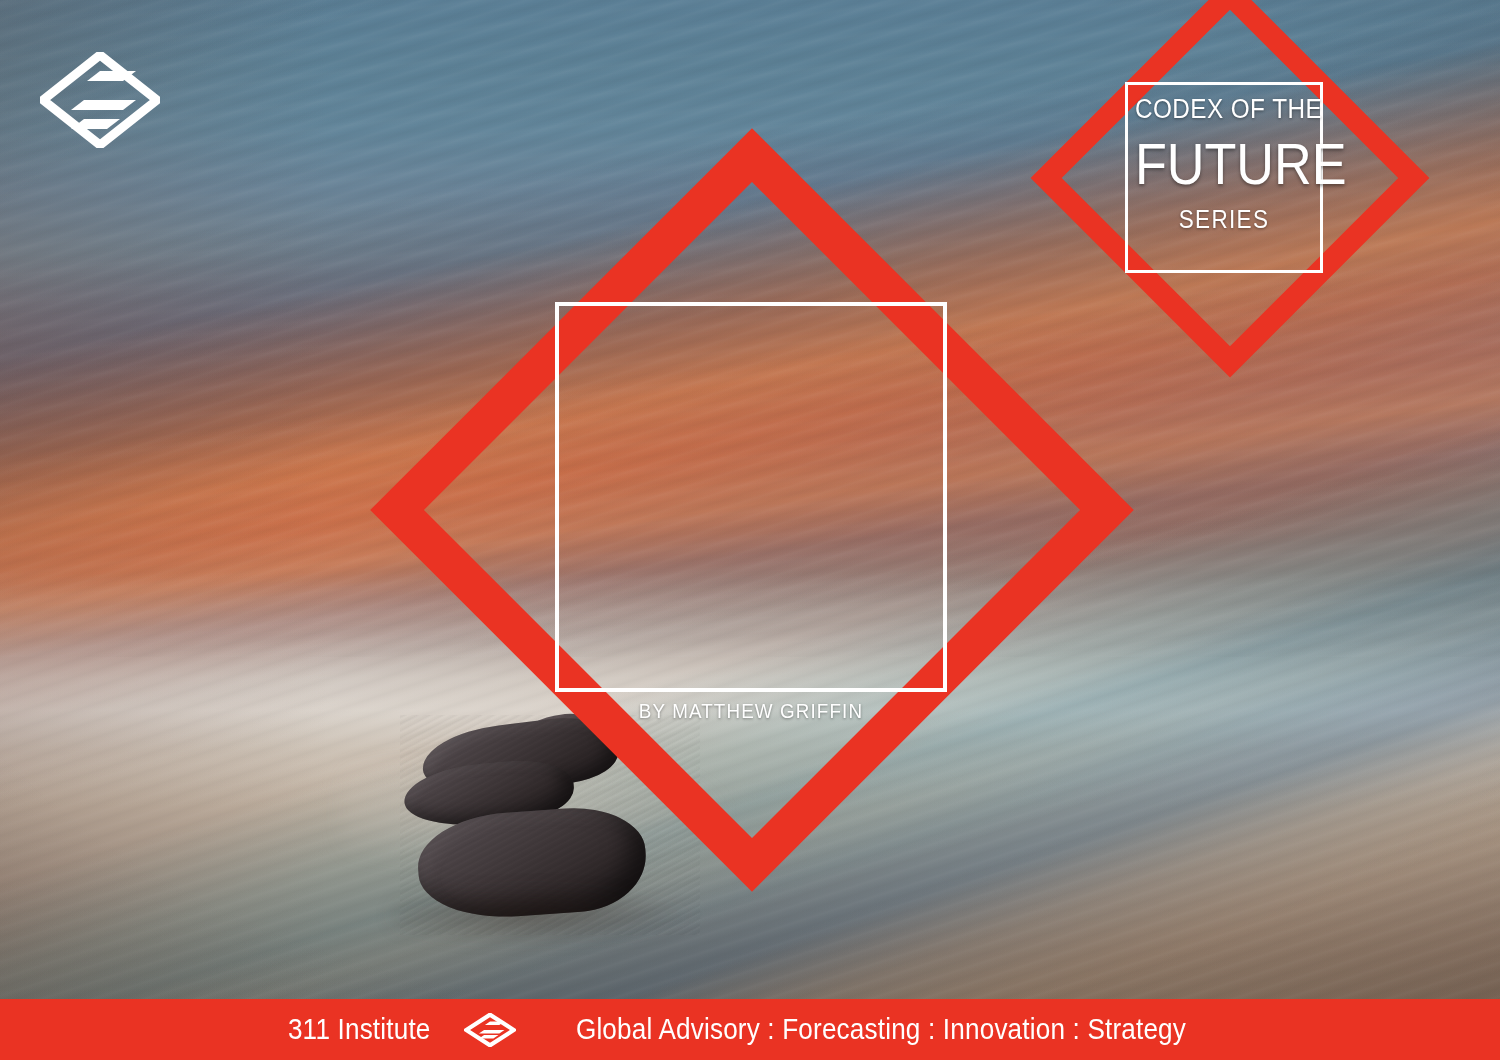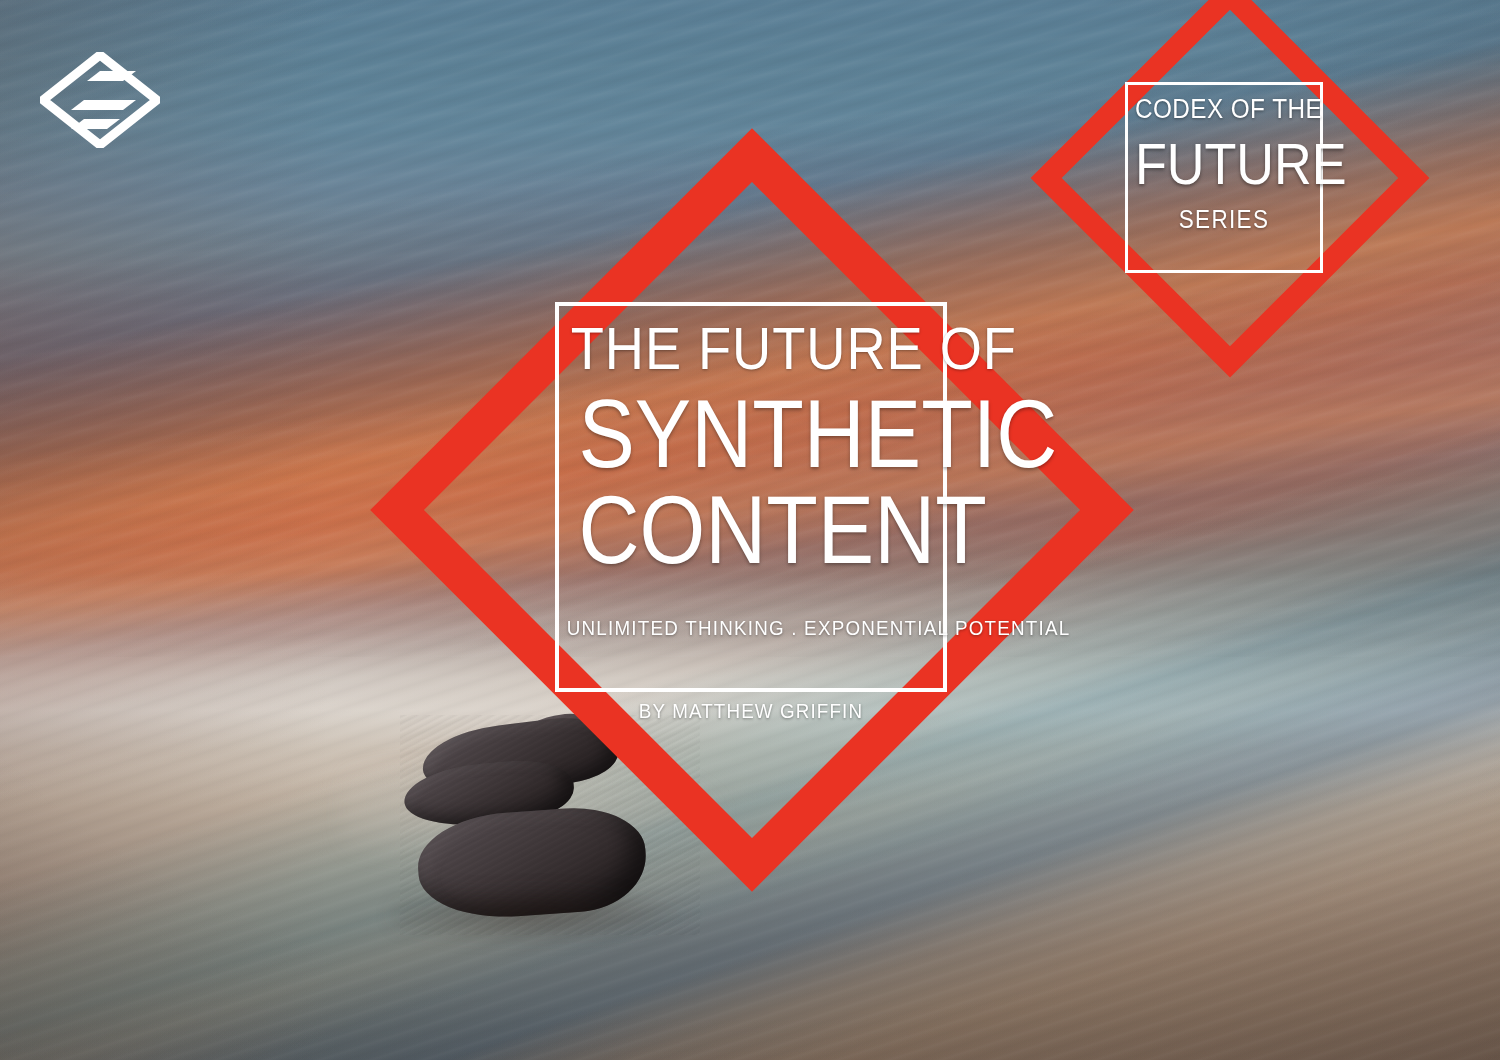--- a/index.html
+++ b/index.html
@@ -424,23 +424,27 @@
     <div class="badge-text">
       <div class="b-line1">CODEX OF THE</div>
       <div class="b-line2">FUTURE</div>
       <div class="b-line3">SERIES</div>
     </div>
   </div>
 
   <div id="title-block">
     <div class="diamond main-diamond"></div>
     <div class="frame main-frame"></div>
-    <div class="title-text">
-      <div class="t-line1">THE FUTURE OF</div>
-      <div class="t-line2">SYNTHETIC</div>
-      <div class="t-line3">CONTENT</div>
-      <div class="t-tagline">UNLIMITED THINKING . EXPONENTIAL POTENTIAL</div>
-    </div>
     <div class="t-author">BY MATTHEW GRIFFIN</div>
   </div>
 
+  <div id="footer">
+    <div class="f-text">311 Institute</div>
+    <svg class="f-logo" viewBox="0 0 120 80">
+      <polygon points="60,4 116,40 60,76 4,40" fill="none" stroke="#ffffff" stroke-width="10"></polygon>
+      <polygon points="46,40 94,40 82,48 34,48" fill="#ffffff"></polygon>
+      <polygon points="60,20 94,20 82,28 48,28" fill="#ffffff"></polygon>
+      <polygon points="34,60 68,60 80,52 46,52" fill="#ffffff"></polygon>
+    </svg>
+    <div class="f-text">Global Advisory : Forecasting : Innovation : Strategy</div>
+  </div>
 
 </div>
 
 </body></html>

